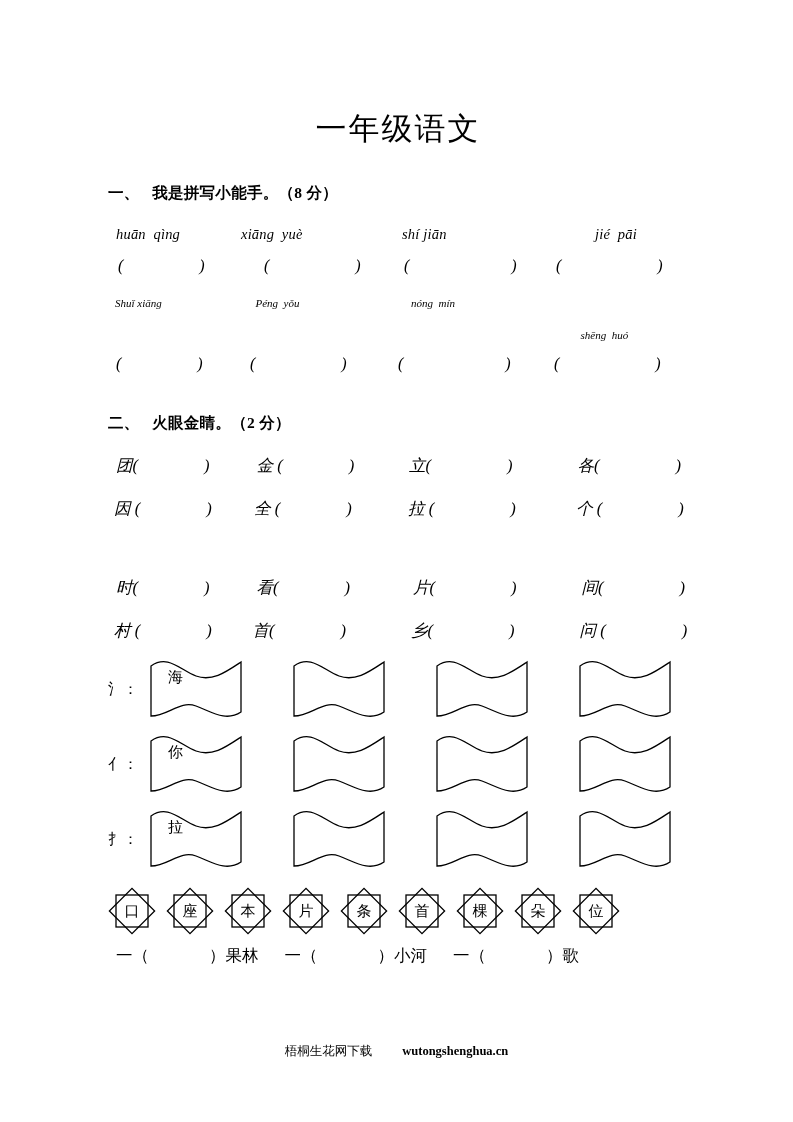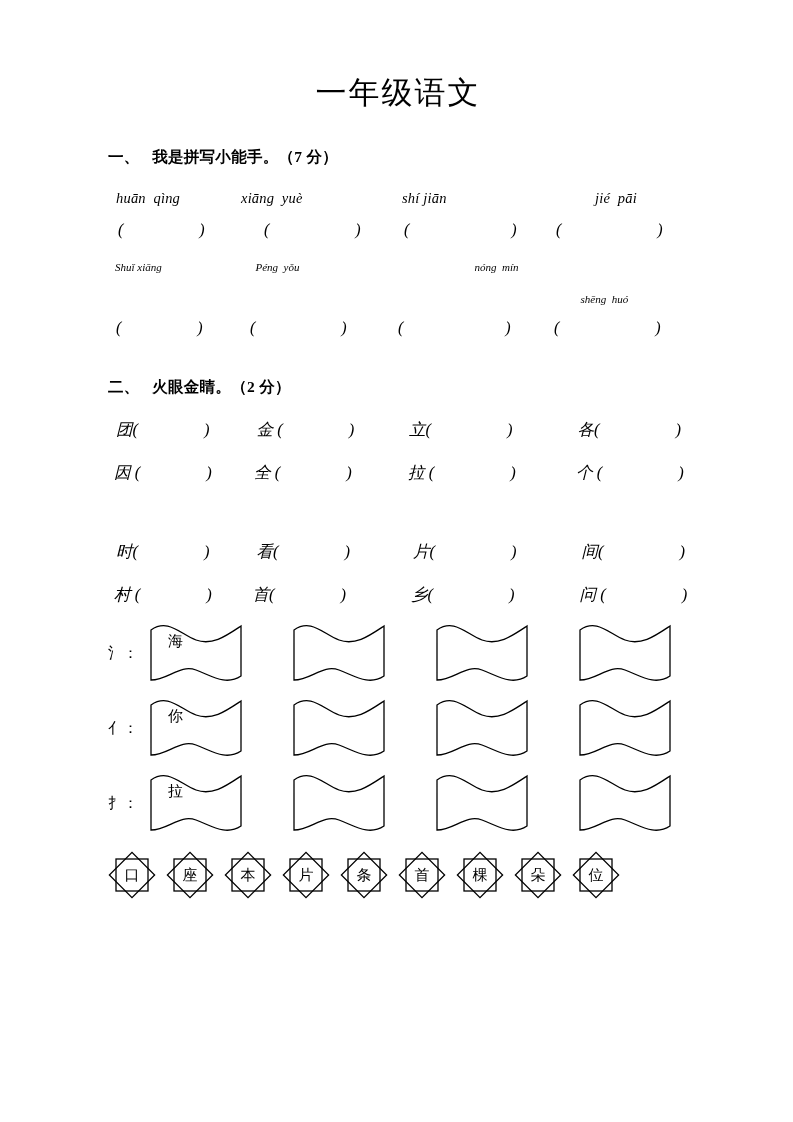--- a/index.html
+++ b/index.html
@@ -26,21 +26,21 @@
     width: 580px;
   }
 
   
   .doc-title {
     text-align: center;
     font-family: "Liberation Serif", "DejaVu Serif", serif;
     font-size: 31px;
     letter-spacing: 2px;
     margin: 0;
-    padding-top: 76px;
+    padding-top: 112px;
     font-weight: normal;
     line-height: 1.1;
   }
 
   
   .sec-head {
     font-weight: bold;
     font-size: 15.5px;
     letter-spacing: 0.3px;
     white-space: pre;
@@ -67,21 +67,21 @@
   .py-row .cell { font-size: 14.5px; letter-spacing: 0.2px; }
   .py-row .cell.c0 { padding-left: 8px; }
   .py-row .cell.c1 { padding-left: 32px; }
   .py-row .cell.c2 { padding-left: 68px; }
   .py-row .cell.c3 { padding-left: 100px; }
 
   .py-row2 { margin-top: 22px; }
   .py-row2 .cell { font-size: 11px; }
   .py-row2 .cell.c0 { padding-left: 7px; }
   .py-row2 .cell.c1 { padding-left: 33px; }
-  .py-row2 .cell.c2 { padding-left: 48px; text-align: right; }
+  .py-row2 .cell.c2 { padding-left: 48px; }
   .py-row2 .cell.c3 { padding-left: 62px; margin-top: 32px; }
 
   
   .paren-row { margin-top: 14px; }
   .paren-row .cell {
     font-size: 16px;
   }
   .paren-row .paren {
     display: inline-block;
   }
@@ -215,21 +215,21 @@
   .footer .furl { font-weight: bold; font-size: 12.5px; }
 </style>
 </head>
 <body>
 
 <div class="page">
   <div class="sheet">
 
     <h1 class="doc-title">一年级语文</h1>
 
-    <div class="sec-head sec1-head"><span>一、</span>   <span>我是拼写小能手。（7 分）</span></div>
+    <div class="sec-head sec1-head"><span>一、</span>   <span>我是拼写小能手。（8 分）</span></div>
 
     <div class="row4 py-row">
       <div class="cell c0">huān  qìng</div>
       <div class="cell c1">xiāng  yuè</div>
       <div class="cell c2">shí jiān</div>
       <div class="cell c3">jié  pāi</div>
     </div>
 
     <div class="row4 paren-row pr1">
       <div class="cell c0"><span class="paren">(</span><span class="gap-a"></span><span class="paren">)</span></div>
@@ -426,16 +426,20 @@
       </div>
       <div class="star">
         <svg viewBox="0 0 48 48">
           <rect x="8" y="8" width="32" height="32" fill="none" stroke="#000" stroke-width="1.3"></rect>
           <rect x="8" y="8" width="32" height="32" fill="none" stroke="#000" stroke-width="1.3" transform="rotate(45 24 24)"></rect>
         </svg>
         <span class="star-char">位</span>
       </div>
     </div>
 
+    <div class="fill-row"><span><span>一（</span><span class="blank"></span><span>）果林</span></span><span class="seg-gap"></span><span><span>一（</span><span class="blank"></span><span>）小河</span></span><span class="seg-gap"></span><span><span>一（</span><span class="blank"></span><span>）歌</span></span></div>
 
   </div>
 
+  <div class="footer">
+    <span class="fsite">梧桐生花网下载</span><span class="fgap"></span><span class="furl">wutongshenghua.cn</span>
+  </div>
 </div>
 
 </body></html>

